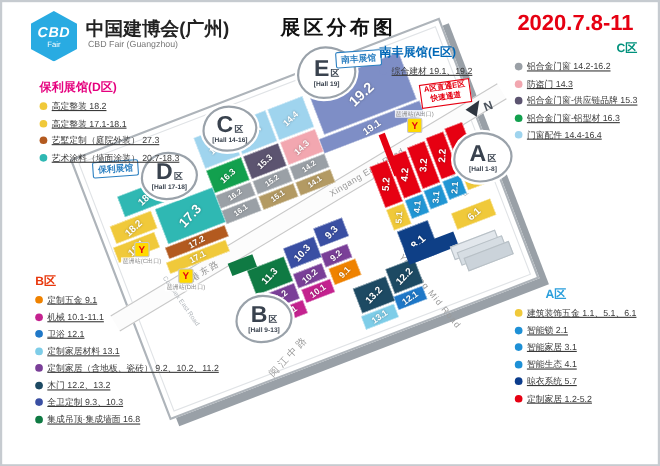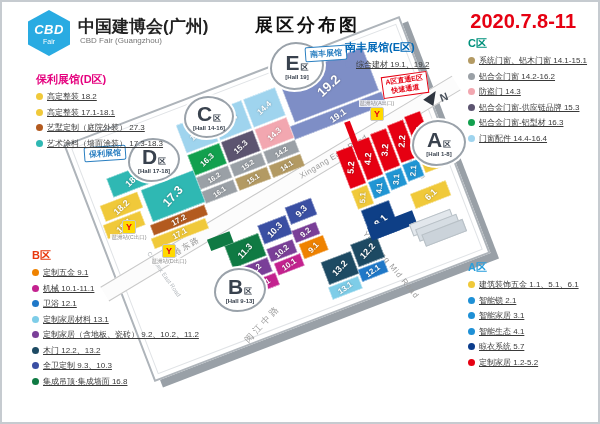--- a/index.html
+++ b/index.html
@@ -17,21 +17,21 @@
   .page-title{position:absolute;left:253px;top:11px;font-size:18px;font-weight:bold;color:#111;letter-spacing:3px;}
   .date{position:absolute;right:22px;top:8px;font-size:20px;font-weight:bold;}
   
   .legend{position:absolute;z-index:7;}
   .lg-title{font-size:11px;font-weight:bold;margin-bottom:4px;}
   .lg-row{display:flex;align-items:center;margin-bottom:4.5px;}
   .dot{width:7px;height:7px;border-radius:50%;flex:0 0 7px;margin-right:4px;}
   .lg-label{font-size:8px;color:#3a3a3a;white-space:nowrap;text-decoration:underline;}
   #legend-d{left:34px;top:70px;}
   #legend-e{left:343px;top:38px;}
-  #legend-c{left:466px;top:34px;}
+  #legend-c{left:466px;top:34px;text-align:right;}
   #legend-a{left:466px;top:258px;}
   #legend-b{left:30px;top:246px;}
   
   #plate{position:absolute;left:95px;top:70px;width:356px;height:250px;background:#fff;
          border:2px solid #aeb4ba;transform:rotate(-21deg);z-index:1;
          box-shadow:6px 8px 0 #99a0a7;}
   #plate:after{content:"";position:absolute;inset:4px;border:1px solid #e0e3e6;pointer-events:none;}
   .hall{position:absolute;display:flex;align-items:center;justify-content:center;z-index:2;
         box-shadow:0 0 0 .5px rgba(255,255,255,.6) inset;}
   .hall-label{color:#fff;font-weight:bold;text-shadow:0 0 2px rgba(0,0,0,.4);white-space:nowrap;}
@@ -93,36 +93,32 @@
       <div class="lg-row">
         <span class="dot" style="background: rgb(240, 201, 58);"></span>
         <span class="lg-label">高定整装 17.1-18.1</span>
       </div>
       <div class="lg-row">
         <span class="dot" style="background: rgb(179, 90, 31);"></span>
         <span class="lg-label">艺墅定制（庭院外装） 27.3</span>
       </div>
       <div class="lg-row">
         <span class="dot" style="background: rgb(47, 184, 179);"></span>
-        <span class="lg-label">艺术涂料（墙面涂装） 17.3-18.3</span>
+        <span class="lg-label">艺术涂料（墙面涂装） 20.7-18.3</span>
       </div>
     </div>
   <div class="legend" id="legend-e">
     <div class="lg-title" style="color: rgb(0, 104, 183);">南丰展馆(E区)</div>
   <div class="lg-row">
         <span class="dot" style="background: rgb(126, 142, 198);"></span>
         <span class="lg-label">综合建材 19.1、19.2</span>
       </div>
     </div>
   <div class="legend" id="legend-c">
     <div class="lg-title" style="color: rgb(0, 145, 124);">C区</div>
-  <div class="lg-row">
-        <span class="dot" style="background: rgb(179, 154, 99);"></span>
-        <span class="lg-label">系统门窗、铝木门窗 14.1-15.1</span>
-      </div>
       <div class="lg-row">
         <span class="dot" style="background: rgb(154, 160, 166);"></span>
         <span class="lg-label">铝合金门窗 14.2-16.2</span>
       </div>
       <div class="lg-row">
         <span class="dot" style="background: rgb(242, 167, 176);"></span>
         <span class="lg-label">防盗门 14.3</span>
       </div>
       <div class="lg-row">
         <span class="dot" style="background: rgb(92, 84, 112);"></span>
@@ -131,21 +127,21 @@
       <div class="lg-row">
         <span class="dot" style="background: rgb(18, 160, 78);"></span>
         <span class="lg-label">铝合金门窗-铝型材 16.3</span>
       </div>
       <div class="lg-row">
         <span class="dot" style="background: rgb(159, 212, 238);"></span>
         <span class="lg-label">门窗配件 14.4-16.4</span>
       </div>
     </div>
   <div class="legend" id="legend-a">
-    <div class="lg-title" style="color: rgb(42, 159, 220);">A区</div>
+    <div class="lg-title" style="color: rgb(42, 159, 220); margin-left: 28px;">A区</div>
   <div class="lg-row">
         <span class="dot" style="background: rgb(240, 201, 58);"></span>
         <span class="lg-label">建筑装饰五金 1.1、5.1、6.1</span>
       </div>
       <div class="lg-row">
         <span class="dot" style="background: rgb(30, 144, 214);"></span>
         <span class="lg-label">智能锁 2.1</span>
       </div>
       <div class="lg-row">
         <span class="dot" style="background: rgb(30, 144, 214);"></span>

